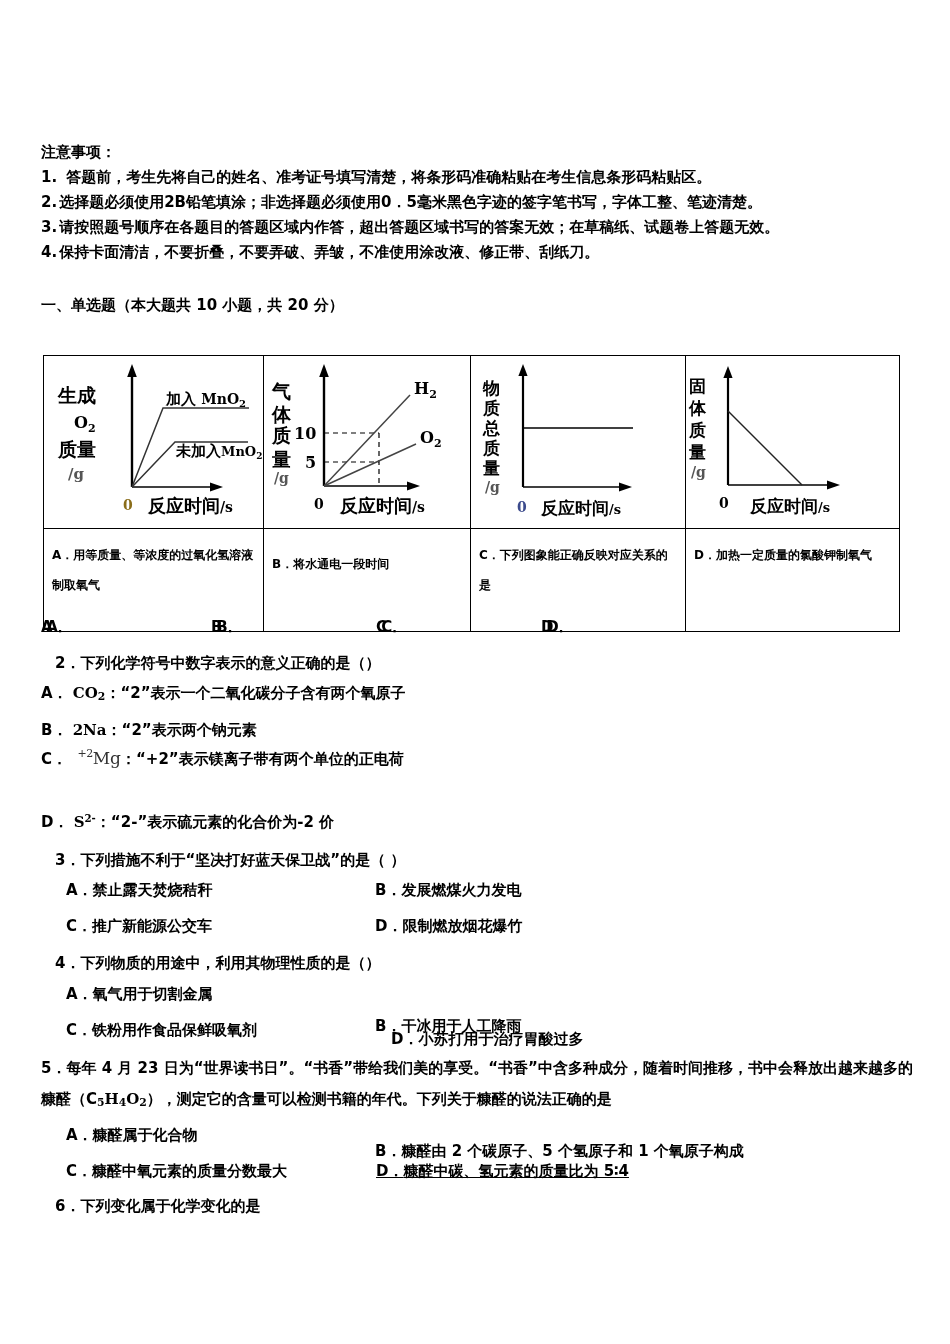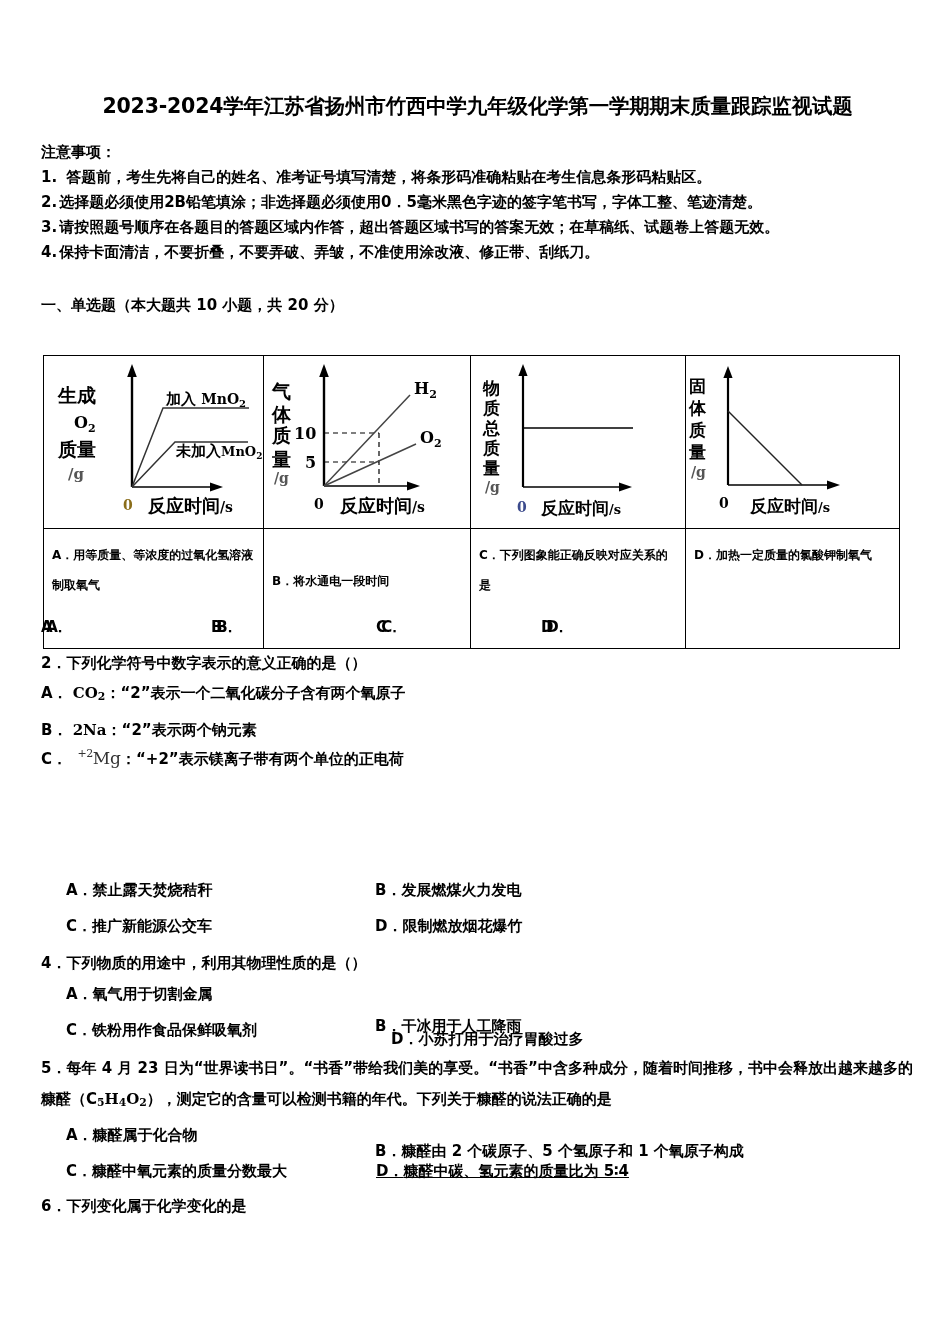--- a/index.html
+++ b/index.html
@@ -117,21 +117,21 @@
   }
   .abcd-row span { position: absolute; top: 0; }
   .abcd-a { left: 0px; }
   .abcd-b { left: 170px; }
   .abcd-c { left: 335px; }
   .abcd-d { left: 500px; }
 
   
   .q-stem {
     position: absolute;
-    left: 41px;
+    left: 55px;
     font-size: 15px;
     font-weight: bold;
     line-height: 27px;
   }
   .q-opt {
     position: absolute;
     font-size: 15px;
     font-weight: bold;
     white-space: nowrap;
   }
@@ -154,21 +154,20 @@
     font-weight: bold;
     line-height: 31px;
     text-align: justify;
   }
 </style>
 </head>
 <body>
 
 <div class="page">
 
-  <div class="doc-title">2023-2024学年江苏省扬州市竹西中学九年级化学第一学期期末质量跟踪监视试题</div>
 
   <div class="notice-wrap">
     <div class="notice-head">注意事项：</div>
     <div class="notice-line indent">
       <span class="num">1.</span><span>答题前，考生先将自己的姓名、准考证号填写清楚，将条形码准确粘贴在考生信息条形码粘贴区。</span>
     </div>
     <div class="notice-line">
       <span class="num">2.</span><span>选择题必须使用2B铅笔填涂；非选择题必须使用0．5毫米黑色字迹的签字笔书写，字体工整、笔迹清楚。</span>
     </div>
     <div class="notice-line">
@@ -295,21 +294,21 @@
 
             <text x="33" y="152" font-family="DejaVu Serif, Liberation Serif, serif" font-size="14" font-weight="bold">0</text>
             <text x="64" y="156" font-family="DejaVu Sans, Liberation Sans, sans-serif" font-size="17" font-weight="bold">反应时间<tspan font-family="DejaVu Serif, Liberation Serif, serif" font-size="13">/s</tspan></text>
           </svg>
         </div>
       </td>
     </tr>
 
     <tr class="labels">
       <td class="col1">A．用等质量、等浓度的过氧化氢溶液制取氧气</td>
-      <td class="col2" style="padding-top:37px;">B．将水通电一段时间</td>
+      <td class="col2" style="padding-top:20px;">B．将水通电一段时间</td>
       <td class="col3">C．下列图象能正确反映对应关系的是</td>
       <td class="col4">D．加热一定质量的氯酸钾制氧气</td>
     </tr>
   </tbody>
     </table>
 
   <div class="abcd-row">
     <span class="abcd-a"><span>A．</span>&nbsp;<span>A</span></span>
     <span class="abcd-b"><span>B．</span>&nbsp;<span>B</span></span>
     <span class="abcd-c"><span>C．</span>&nbsp;<span>C</span></span>
@@ -323,21 +322,25 @@
   </div>
 
   <div class="q-opt" style="left:41px; top:721px;">
     <span>B．</span>&nbsp;<span class="serif">2Na</span><span>：“2”表示两个钠元素</span>
   </div>
 
   <div class="q-opt" style="left:41px; top:748px;">
     <span>C．</span>&nbsp;&nbsp;<span class="serif" style="font-weight:normal; font-size:17px; color:#333;"><span class="mg-sup">+2</span><span>Mg</span></span><span>：“+2”表示镁离子带有两个单位的正电荷</span>
   </div>
 
-
+  <div class="q-opt" style="left:41px; top:812px;">
+    <span>D．</span>&nbsp;<span class="serif"><span>S</span><sup>2-</sup></span><span>：“2-”表示硫元素的化合价为-2 价</span>
+  </div>
+
+  <div class="q-stem" style="top:847px;">3．下列措施不利于“坚决打好蓝天保卫战”的是（       ）</div>
   <div class="q-opt" style="left:66px; top:881px;">
     <span>A．</span><span>禁止露天焚烧秸秆</span>
   </div>
   <div class="q-opt" style="left:375px; top:881px;">
     <span>B．</span><span>发展燃煤火力发电</span>
   </div>
   <div class="q-opt" style="left:66px; top:917px;">
     <span>C．</span><span>推广新能源公交车</span>
   </div>
   <div class="q-opt" style="left:375px; top:917px;">

